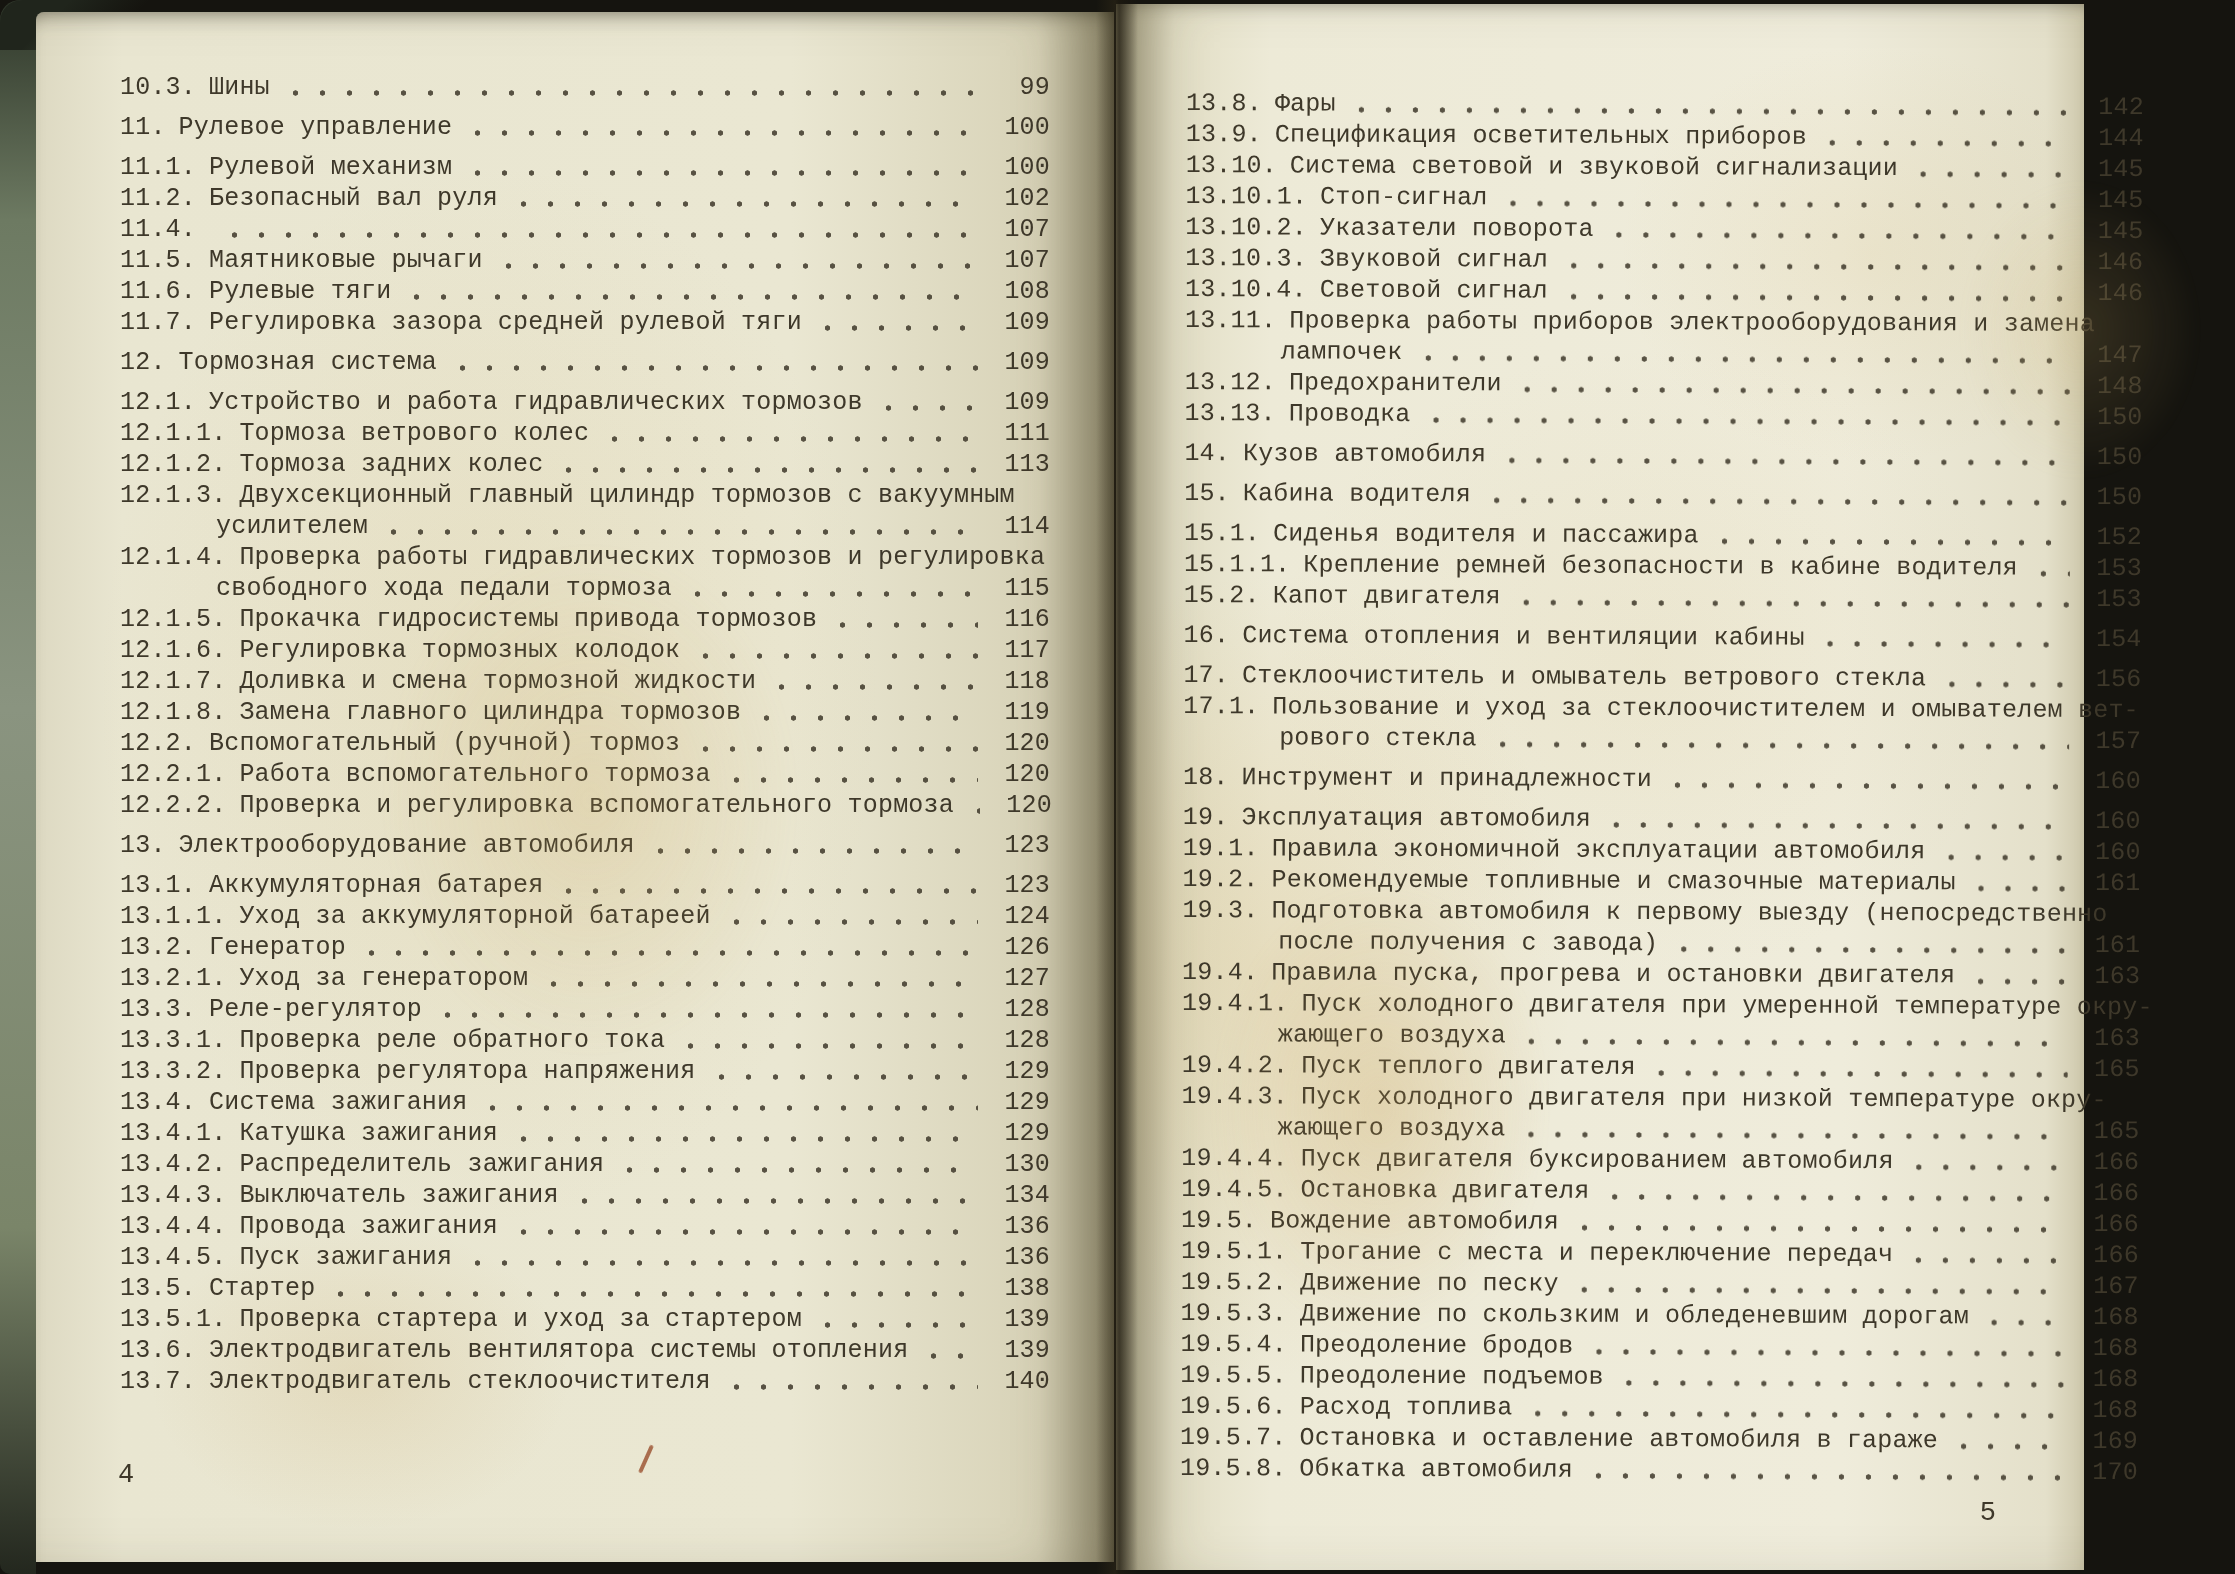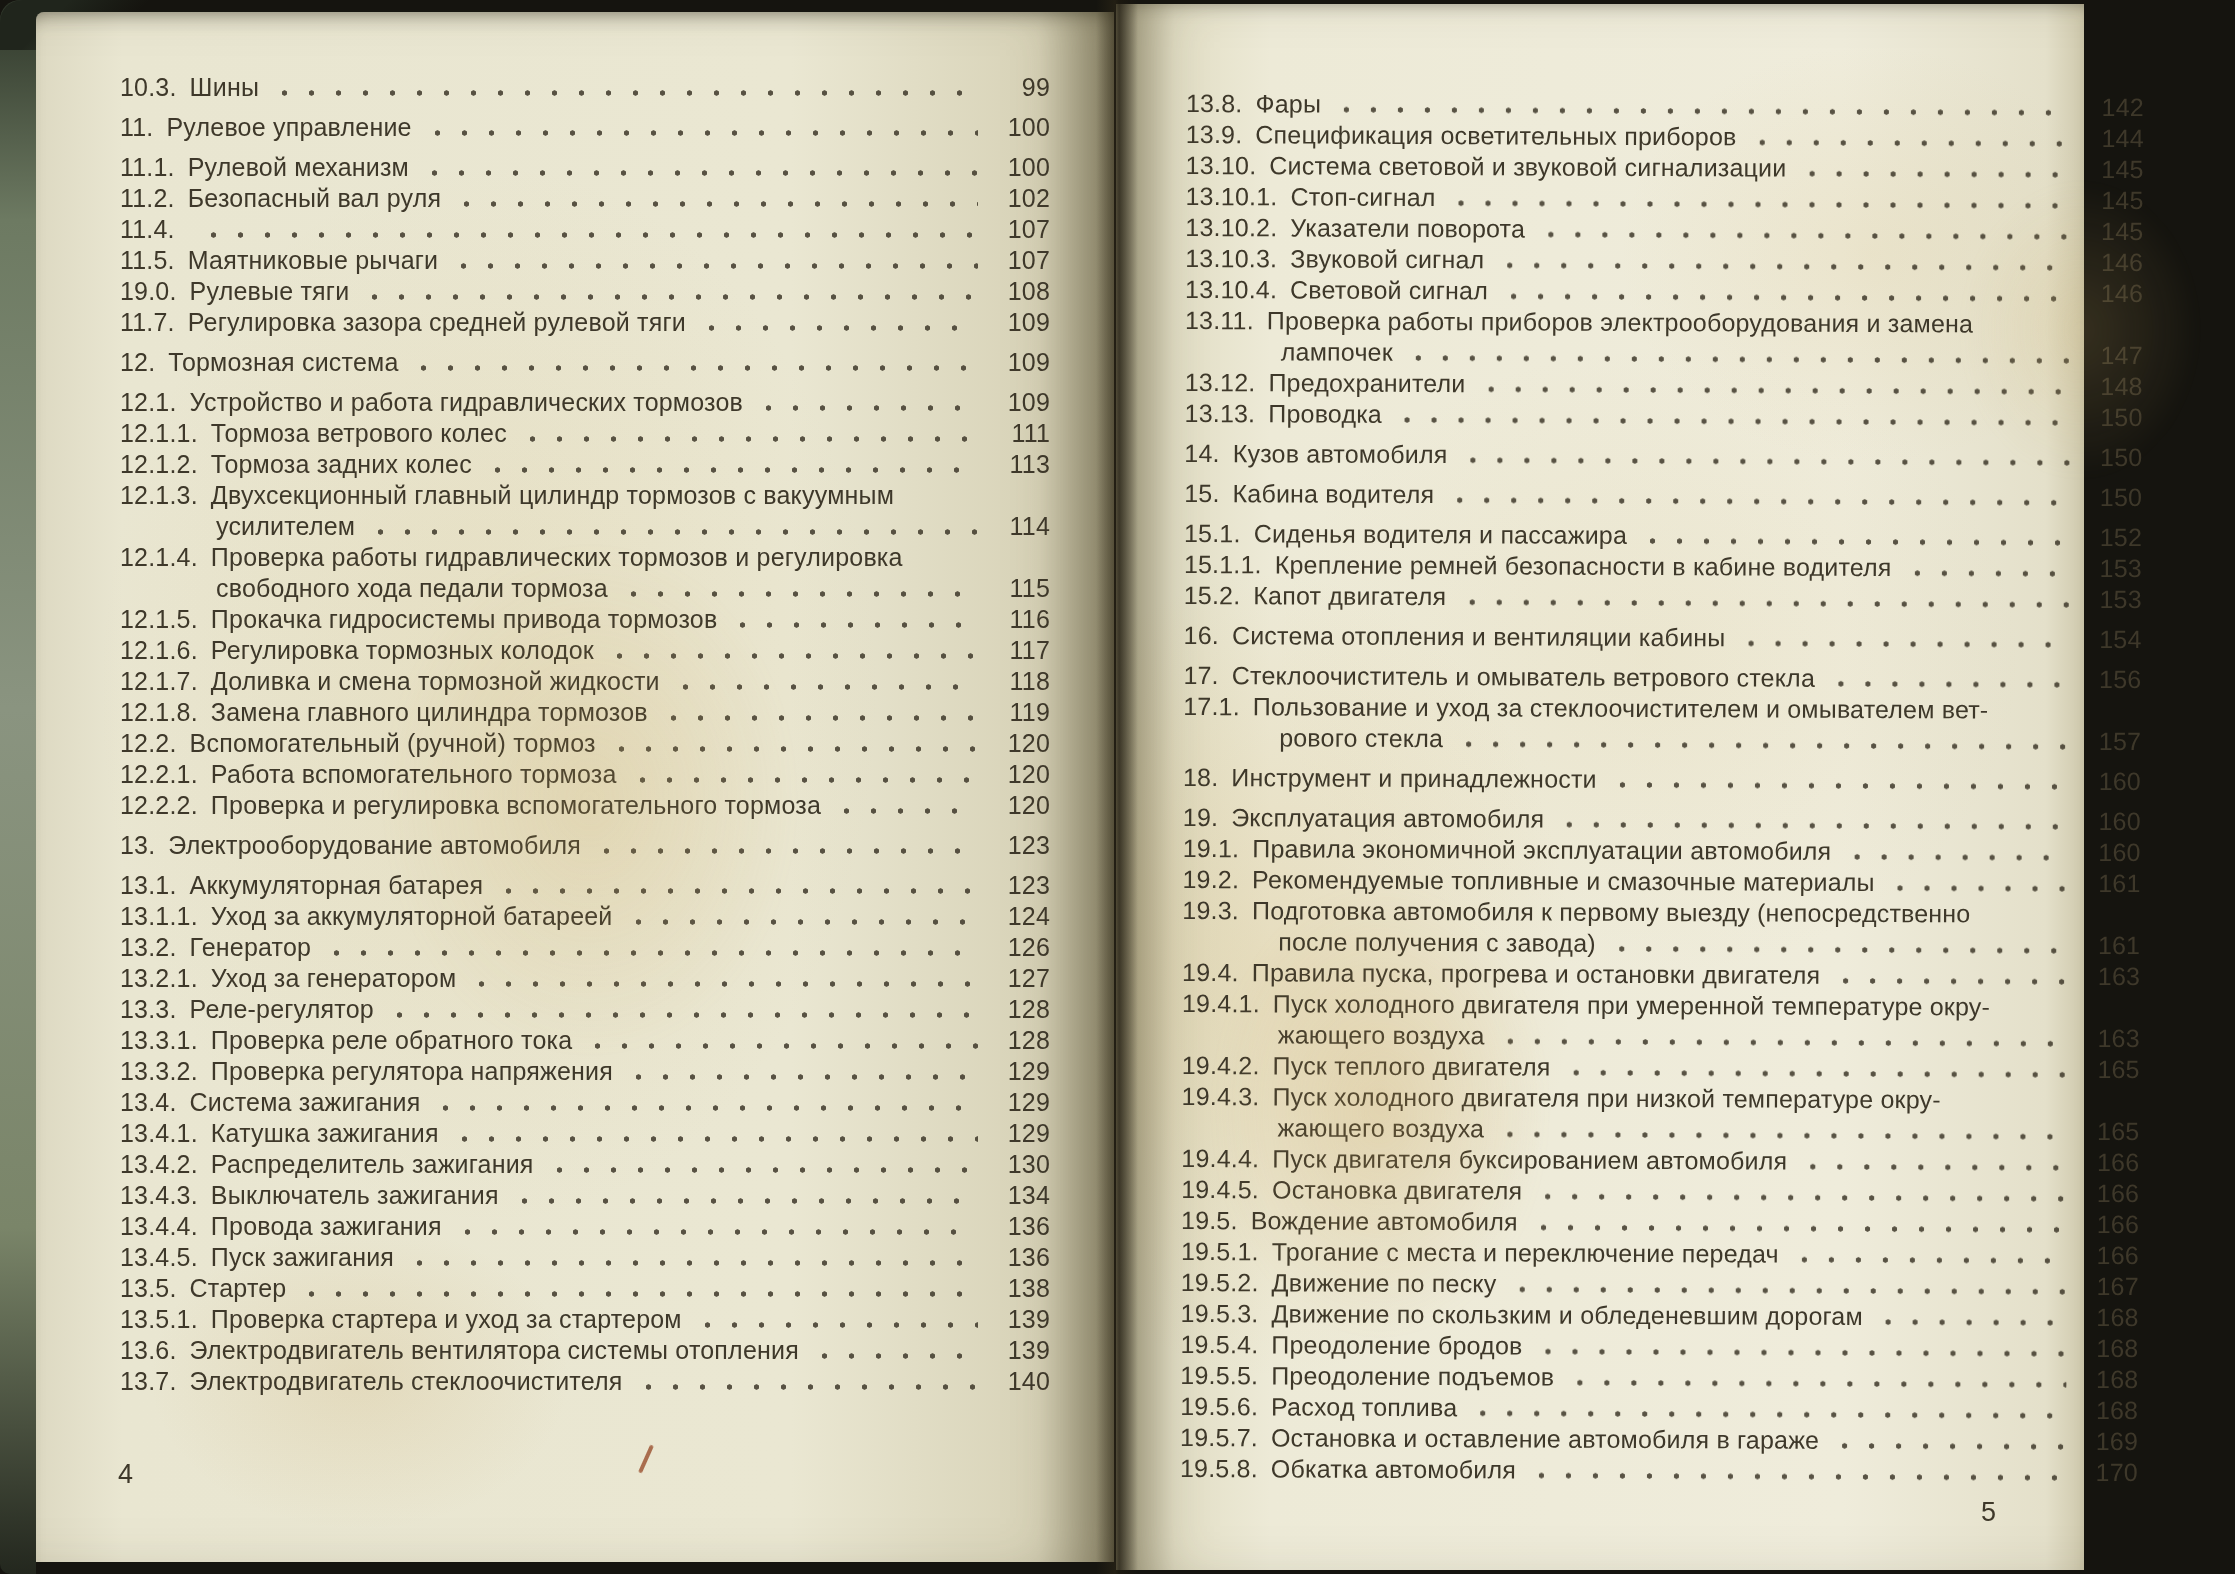--- a/index.html
+++ b/index.html
@@ -1,19 +1,19 @@
 <!DOCTYPE html>
 <html><head>
 <meta charset="utf-8">
 <style>
   html,body{margin:0;padding:0;background:#0d0d0a;}
   .scan{
     position:relative;width:2235px;height:1574px;overflow:hidden;
     background:#15140f;
-    font-family:Liberation Sans, sans-serif;
+    font-family:Liberation Mono, monospace;
   }
   
   .cover-edge{
     position:absolute;left:0;top:0;width:36px;height:100%;
     background:linear-gradient(180deg,#2e3629 0%,#6d7a62 14%,#8a9480 45%,#7a8569 78%,#23271e 100%);
     border-top-left-radius:20px;border-bottom-left-radius:10px;
   }
   .cover-corner{
     position:absolute;left:0;top:0;width:150px;height:50px;
     background:linear-gradient(135deg,#20251c 35%,rgba(32,37,28,0) 75%);
@@ -112,21 +112,21 @@
           <span class="dots"></span>
           <span class="pg">107</span>
         </div>
         <div class="entry row">
           <span class="num">11.5.</span>
           <span class="txt">Маятниковые рычаги</span>
           <span class="dots"></span>
           <span class="pg">107</span>
         </div>
         <div class="entry row">
-          <span class="num">19.0.</span>
+          <span class="num">11.6.</span>
           <span class="txt">Рулевые тяги</span>
           <span class="dots"></span>
           <span class="pg">108</span>
         </div>
         <div class="entry row">
           <span class="num">11.7.</span>
           <span class="txt">Регулировка зазора средней рулевой тяги</span>
           <span class="dots"></span>
           <span class="pg">109</span>
         </div>

